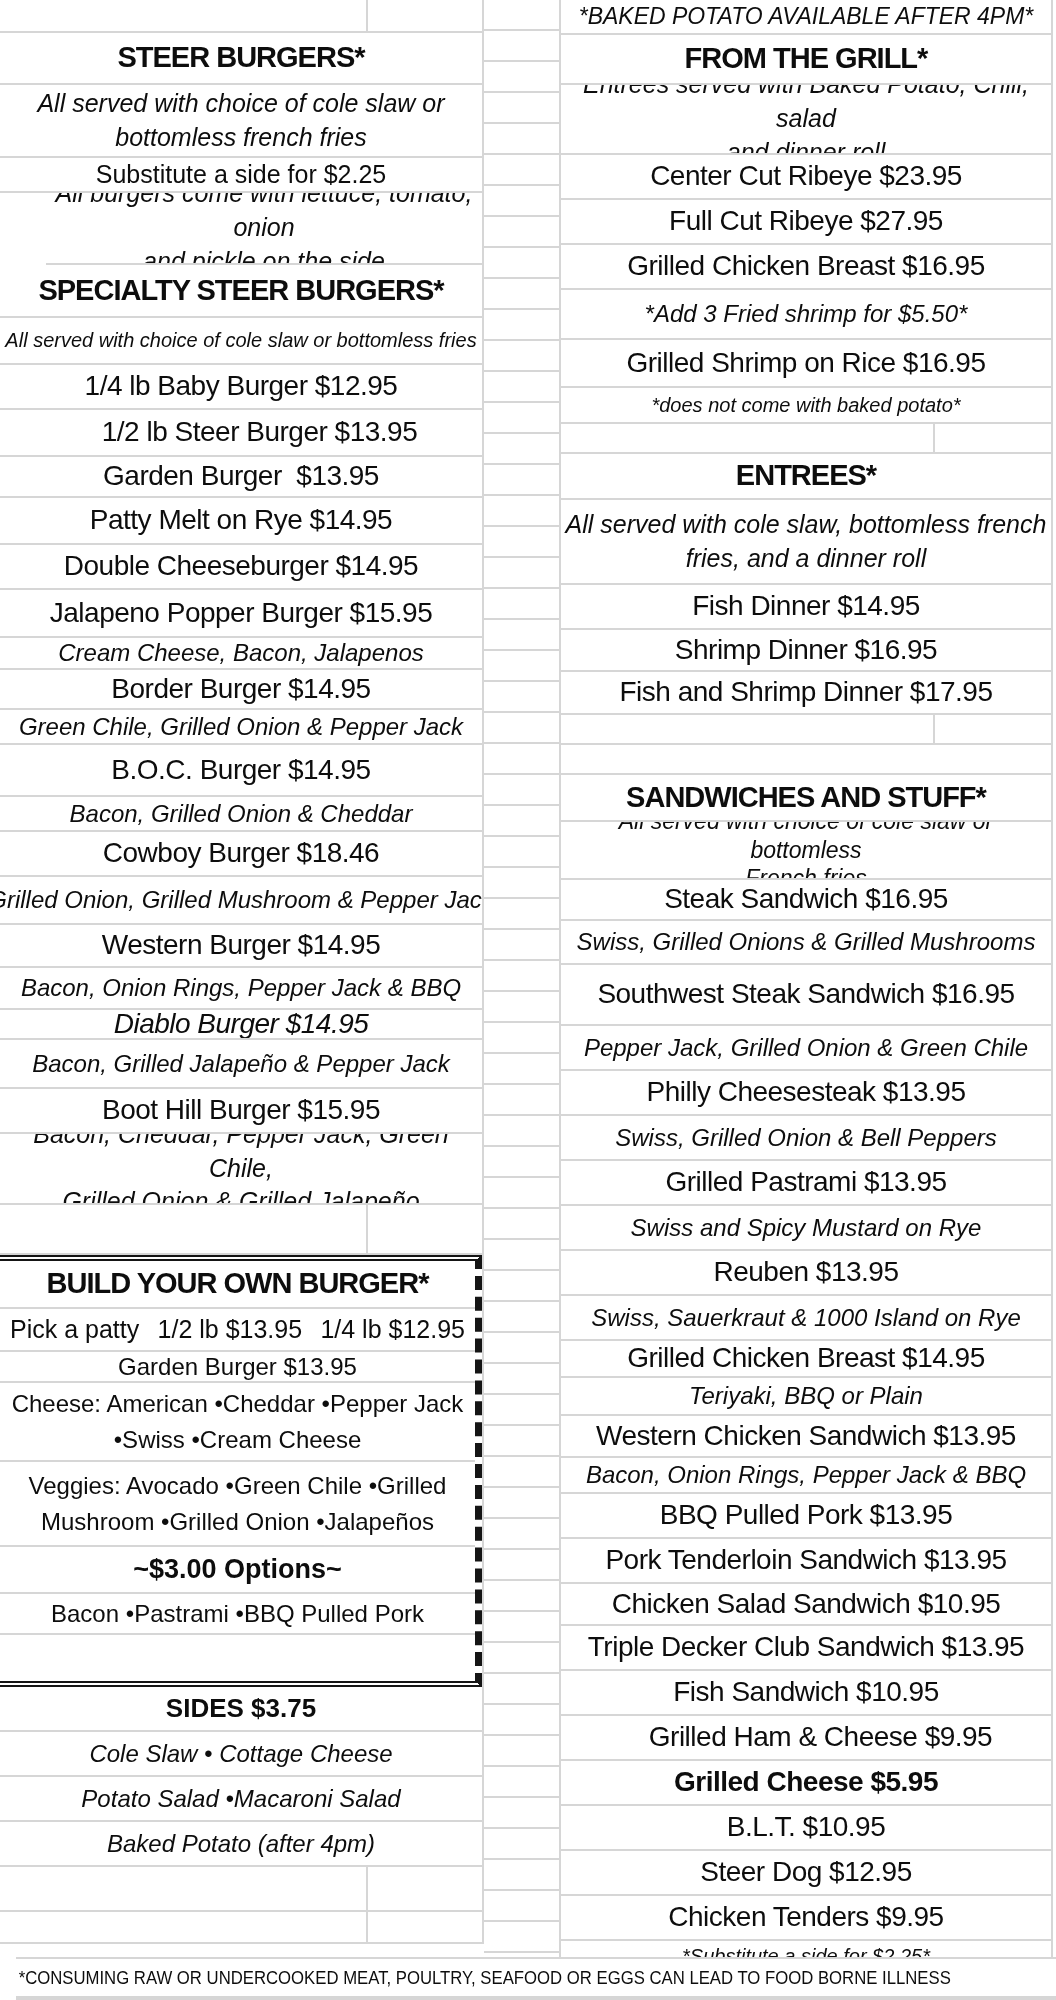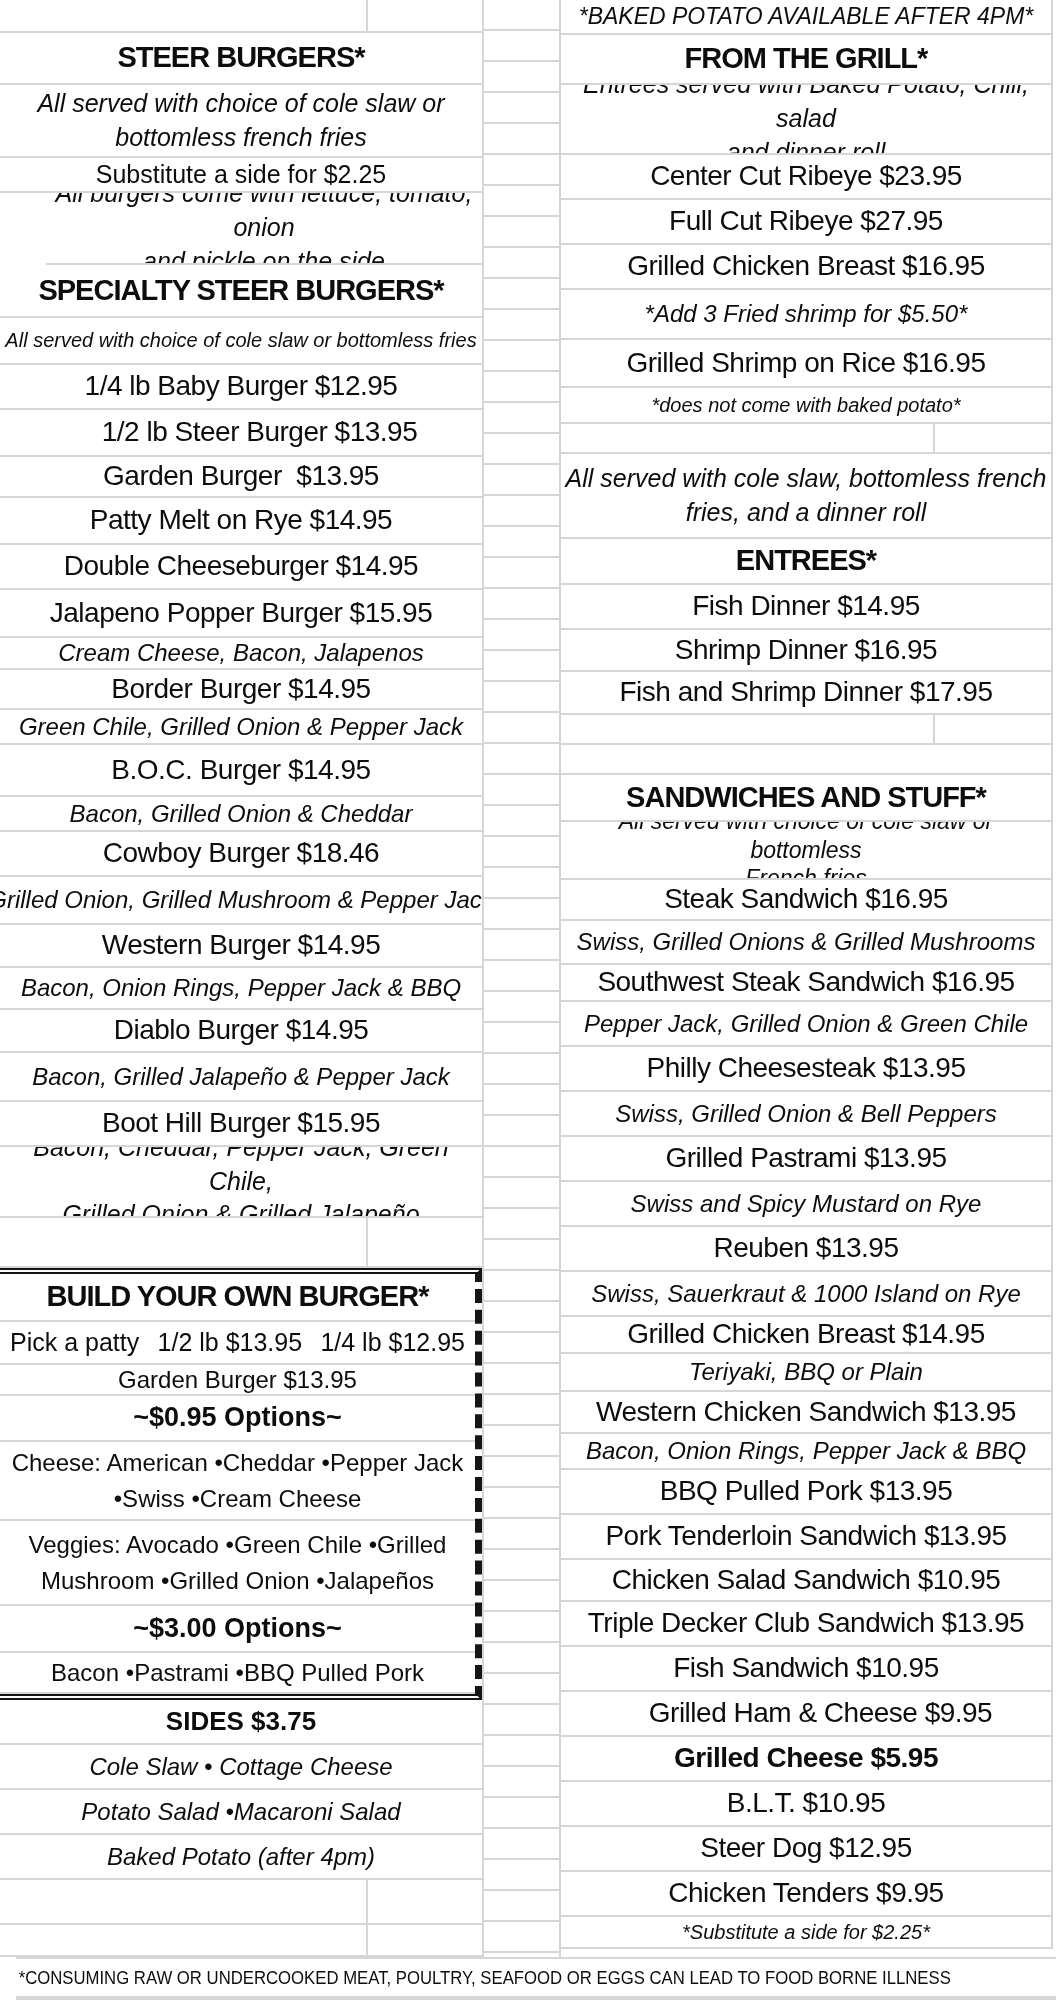--- a/index.html
+++ b/index.html
@@ -80,32 +80,31 @@
         <div class="cell k-item" style="height: 48px;">Jalapeno Popper Burger $15.95</div>
         <div class="cell k-note" style="height: 32px;">Cream Cheese, Bacon, Jalapenos</div>
         <div class="cell k-item" style="height: 40px;">Border Burger $14.95</div>
         <div class="cell k-note" style="height: 35px;">Green Chile, Grilled Onion &amp; Pepper Jack</div>
         <div class="cell k-item" style="height: 52px;">B.O.C. Burger $14.95</div>
         <div class="cell k-note" style="height: 35px;">Bacon, Grilled Onion &amp; Cheddar</div>
         <div class="cell k-item" style="height: 45px;">Cowboy Burger $18.46</div>
         <div class="cell k-note" style="height: 48px;">Grilled Onion, Grilled Mushroom &amp; Pepper Jack</div>
         <div class="cell k-item" style="height: 43px;">Western Burger $14.95</div>
         <div class="cell k-note" style="height: 42px;">Bacon, Onion Rings, Pepper Jack &amp; BBQ</div>
-        <div class="cell k-item" style="height: 43px;">Diablo Burger $14.95</div>
+        <div class="cell k-item" style="height: 30px; font-style: italic;">Diablo Burger $14.95</div>
         <div class="cell k-note" style="height: 49px;">Bacon, Grilled Jalapeño &amp; Pepper Jack</div>
         <div class="cell k-item" style="height: 45px;">Boot Hill Burger $15.95</div>
         <div class="cell k-note2" style="height: 71px;">Bacon, Cheddar, Pepper Jack, Green Chile,
 Grilled Onion &amp; Grilled Jalapeño</div>
         <div class="cell k-blank_split" style="height: 50px;"></div>
       </div>
     <div class="byob-box" id="byob-box">
         <div class="cell k-header" style="height: 48px;">BUILD YOUR OWN BURGER*</div>
         <div class="cell k-patty_row" style="height: 43px;"><span>Pick a patty</span><span>1/2 lb $13.95</span><span>1/4 lb $12.95</span></div>
         <div class="cell k-byob_item" style="height: 31px;">Garden Burger $13.95</div>
-        <div class="cell k-byob_bold" style="height: 46px;">~$0.95 Options~</div>
         <div class="cell k-byob_note2" style="height: 79px;">Cheese: American •Cheddar •Pepper Jack
 •Swiss •Cream Cheese</div>
         <div class="cell k-byob_note2" style="height: 85px;">Veggies: Avocado •Green Chile •Grilled
 Mushroom •Grilled Onion •Jalapeños</div>
         <div class="cell k-byob_bold" style="height: 47px;">~$3.00 Options~</div>
         <div class="cell k-byob_item" style="height: 41px;">Bacon •Pastrami •BBQ Pulled Pork</div>
       </div>
     <div id="left-bottom">
         <div class="cell k-header_sm" style="height: 45px;">SIDES $3.75</div>
         <div class="cell k-note" style="height: 45px;">Cole Slaw • Cottage Cheese</div>
@@ -123,34 +122,34 @@
       <div class="cell k-header" style="height: 50px;">FROM THE GRILL*</div>
       <div class="cell k-note2" style="height: 70px;">Entrees served with Baked Potato, Chili, salad
 and dinner roll</div>
       <div class="cell k-item" style="height: 45px; text-align: right;">Center Cut Ribeye $23.95</div>
       <div class="cell k-item" style="height: 45px;">Full Cut Ribeye $27.95</div>
       <div class="cell k-item" style="height: 45px;">Grilled Chicken Breast $16.95</div>
       <div class="cell k-note" style="height: 50px;">*Add 3 Fried shrimp for $5.50*</div>
       <div class="cell k-item" style="height: 48px;">Grilled Shrimp on Rice $16.95</div>
       <div class="cell k-note_sm" style="height: 36px;">*does not come with baked potato*</div>
       <div class="cell k-blank_split" style="height: 30px;"></div>
+      <div class="cell k-header" style="height: 46px;">ENTREES*</div>
       <div class="cell k-note2" style="height: 85px;">All served with cole slaw, bottomless french
 fries, and a dinner roll</div>
-      <div class="cell k-header" style="height: 46px;">ENTREES*</div>
       <div class="cell k-item" style="height: 45px;">Fish Dinner $14.95</div>
       <div class="cell k-item" style="height: 42px;">Shrimp Dinner $16.95</div>
       <div class="cell k-item" style="height: 43px;">Fish and Shrimp Dinner $17.95</div>
       <div class="cell k-blank_split" style="height: 30px;"></div>
       <div class="cell k-blank" style="height: 30px;"></div>
       <div class="cell k-header" style="height: 47px;">SANDWICHES AND STUFF*</div>
       <div class="cell k-note2_sm" style="height: 58px;">All served with choice of cole slaw or bottomless
 French fries</div>
       <div class="cell k-item" style="height: 41px;">Steak Sandwich $16.95</div>
       <div class="cell k-note" style="height: 44px;">Swiss, Grilled Onions &amp; Grilled Mushrooms</div>
-      <div class="cell k-item" style="height: 37px;">Southwest Steak Sandwich $16.95</div>
+      <div class="cell k-item" style="height: 61px;">Southwest Steak Sandwich $16.95</div>
       <div class="cell k-note" style="height: 45px;">Pepper Jack, Grilled Onion &amp; Green Chile</div>
       <div class="cell k-item" style="height: 45px;">Philly Cheesesteak $13.95</div>
       <div class="cell k-note" style="height: 45px;">Swiss, Grilled Onion &amp; Bell Peppers</div>
       <div class="cell k-item" style="height: 45px;">Grilled Pastrami $13.95</div>
       <div class="cell k-note" style="height: 45px;">Swiss and Spicy Mustard on Rye</div>
       <div class="cell k-item" style="height: 45px;">Reuben $13.95</div>
       <div class="cell k-note" style="height: 45px;">Swiss, Sauerkraut &amp; 1000 Island on Rye</div>
       <div class="cell k-item" style="height: 37px;">Grilled Chicken Breast $14.95</div>
       <div class="cell k-note" style="height: 38px;">Teriyaki, BBQ or Plain</div>
       <div class="cell k-item" style="height: 42px;">Western Chicken Sandwich $13.95</div>

